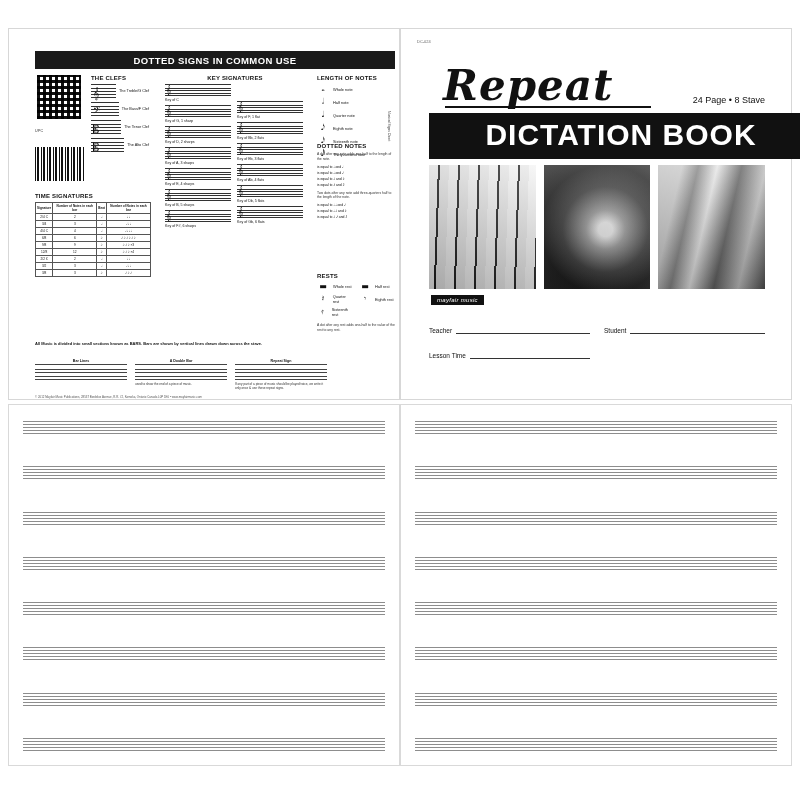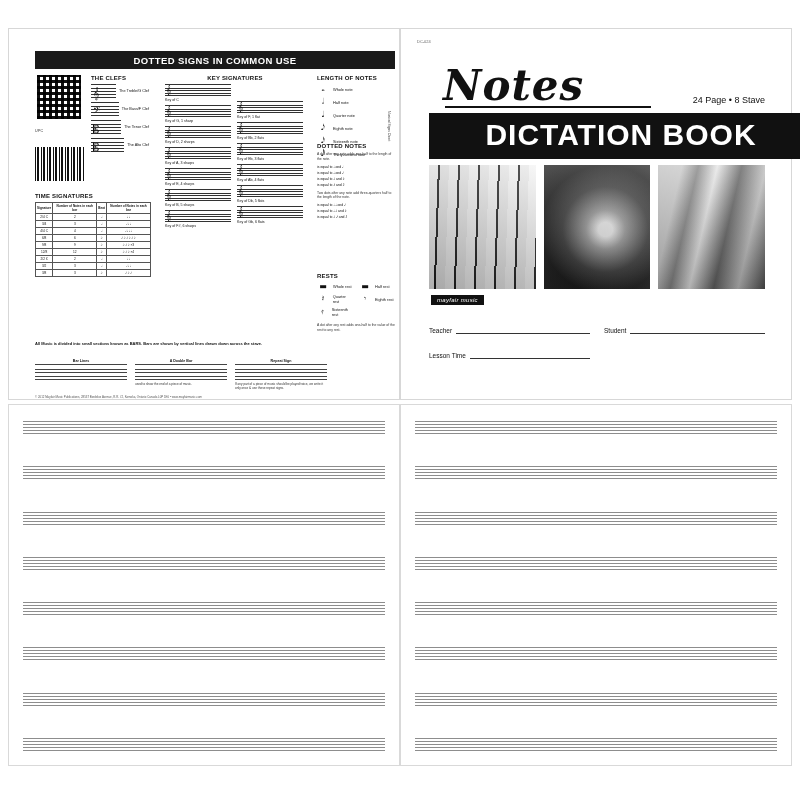--- a/index.html
+++ b/index.html
@@ -479,21 +479,21 @@
           </div>
         </div>
 
         <div class="copyright">© 2012 Mayfair Music Publications, 28537 Bordelos Avenue, R.R. #2, Komoka, Ontario Canada L0P 1E0 • www.mayfairmusic.com</div>
       </div>
     </div>
 
     <div class="leaf leaf-right">
       <div class="cover">
         <div class="sku">DC-024</div>
-        <div class="music-script">Notes</div>
+        <div class="music-script">Repeat</div>
         <div class="pagestave">24 Page • 8 Stave</div>
         <div class="dictbar">DICTATION BOOK</div>
 
         <div class="photos">
           <div class="photo ph-piano">
               <div class="gloss"></div>
             </div>
           <div class="photo ph-sax">
               <div class="gloss"></div>
             </div>

